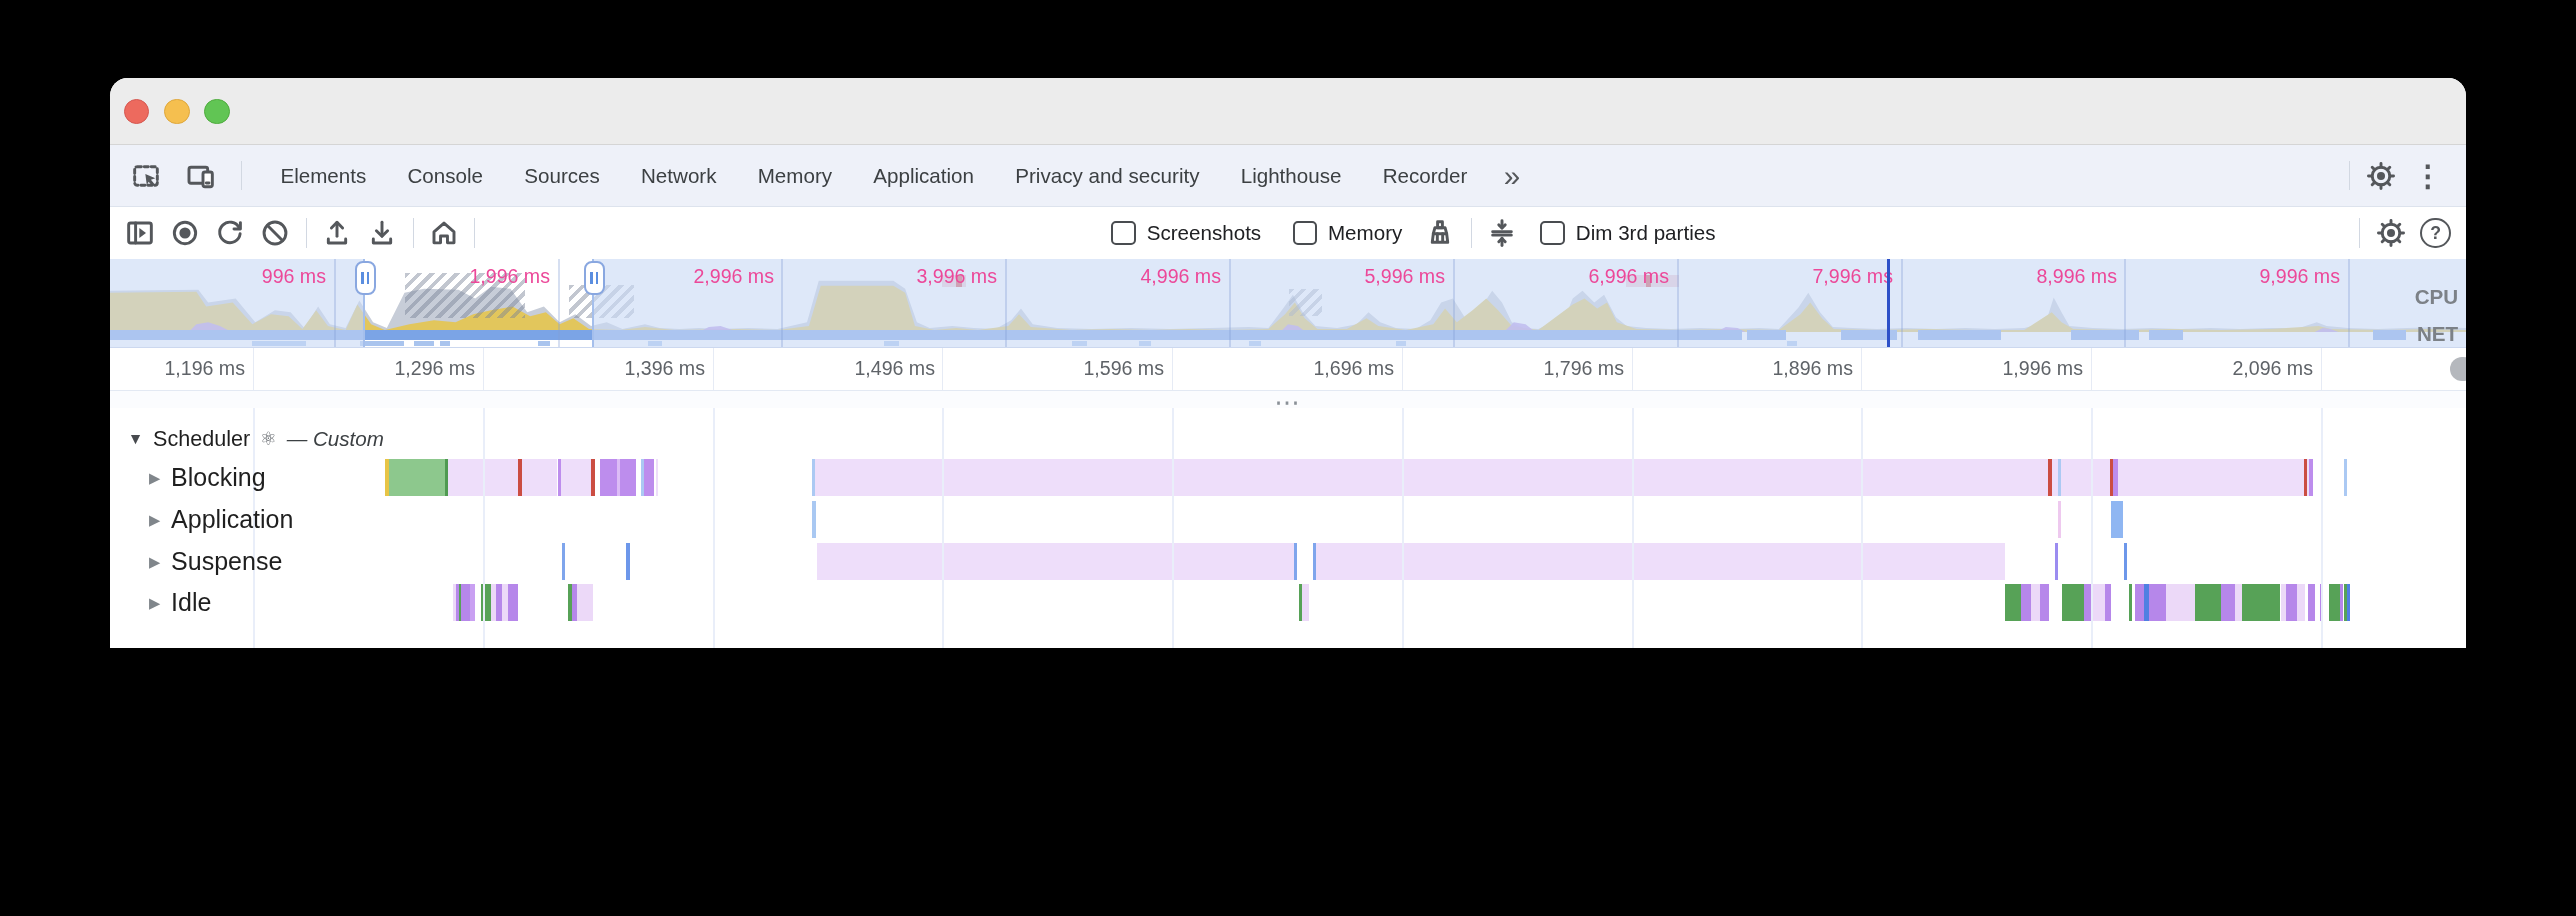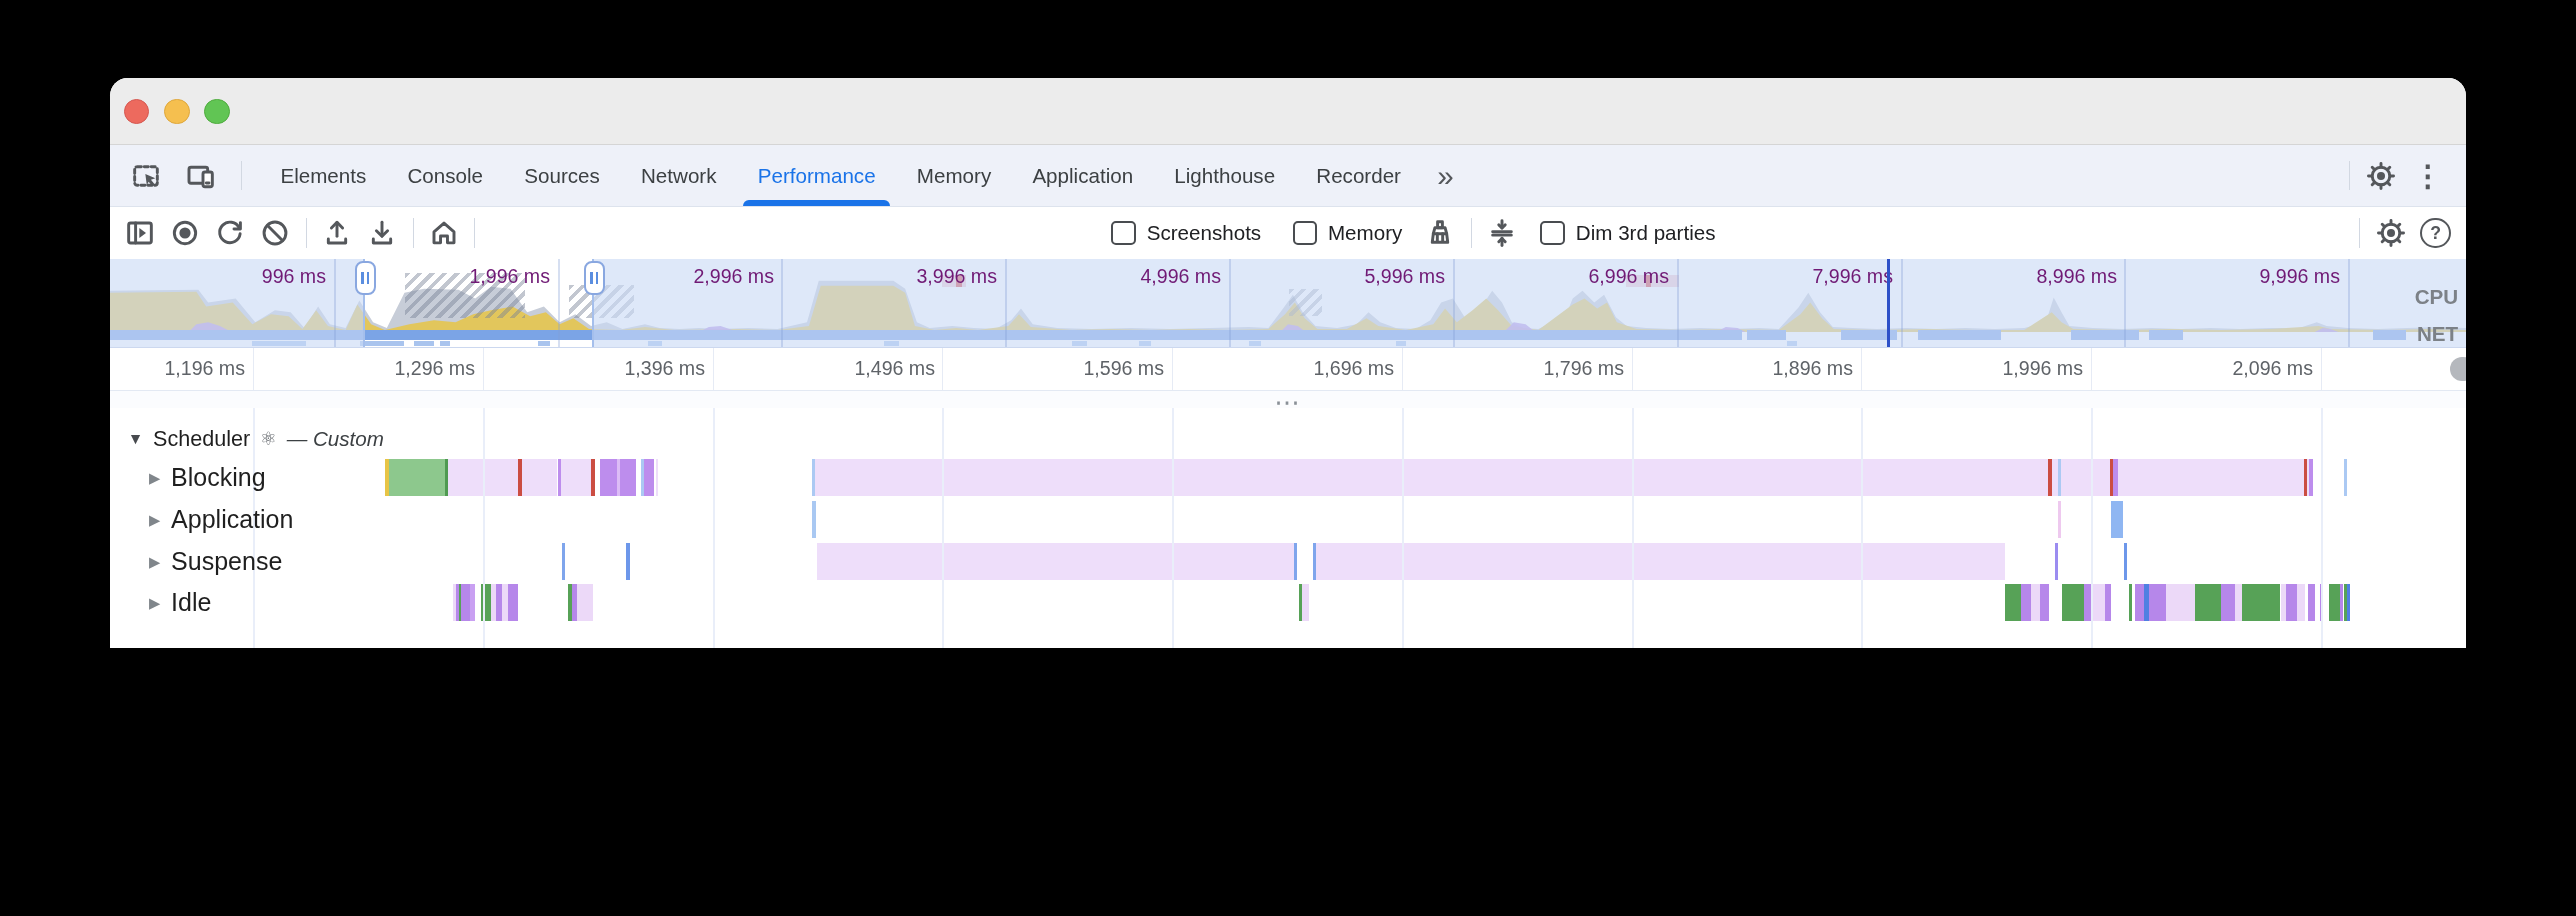--- a/index.html
+++ b/index.html
@@ -29,21 +29,21 @@
   .toolbar{height:52px;background:#fff;display:flex;align-items:center;padding:0 7.9px;}
   .tbtn{width:45px;height:45px;display:flex;align-items:center;justify-content:center;flex:0 0 auto;}
   svg.ic{width:32px;height:32px;stroke:#54575b;fill:none;stroke-width:2.2;stroke-linecap:round;stroke-linejoin:round;}
   .check{display:flex;align-items:flex-end;margin:0 15.7px;flex:0 0 auto;}
   .checkbox{width:20.6px;height:20.6px;border:2.4px solid #494c50;border-radius:4.9px;margin-right:10.8px;background:#fff;}
   .check .lbl{font-size:20.6px;color:#202124;white-space:nowrap;}
   
   .overview{position:relative;height:88px;background:#fff;overflow:hidden;border-bottom:1px solid #ccd8ef;}
   .ov-overlay{position:absolute;top:0;height:88px;background:rgba(201,218,245,.62);z-index:6;}
   .ov-grid{position:absolute;top:0;height:88px;width:2px;background:rgba(130,158,212,.33);z-index:7;}
-  .ov-label{position:absolute;top:5.9px;font-size:19.6px;color:#701a75;z-index:9;white-space:nowrap;}
+  .ov-label{position:absolute;top:5.9px;font-size:19.6px;color:#ec4899;z-index:9;white-space:nowrap;}
   .ov-handle{position:absolute;top:2px;width:16.7px;height:30px;background:#fff;border:2px solid #89a7e0;
              border-radius:7.9px;z-index:10;display:flex;align-items:center;justify-content:center;gap:2.9px;}
   .ov-handle i{display:block;width:2.5px;height:12.8px;background:#5b8ee0;}
   .ov-edge{position:absolute;top:0;height:88px;width:2px;background:#a5bfec;z-index:8;}
   .playhead{position:absolute;top:0;height:88px;width:2.9px;background:#2d50c8;z-index:11;}
   .cpu-net-lbl{position:absolute;right:7.9px;font-size:20.6px;font-weight:bold;color:#7c8187;z-index:12;}
   .netbar{position:absolute;top:71px;height:9.8px;background:#7ba4e6;z-index:3;}
   .netsub{position:absolute;top:82px;height:4.9px;background:#a9c4ee;z-index:3;}
   .longtask{position:absolute;top:15.7px;height:12.8px;background:#f2cbd1;z-index:4;}
   .longtask i{position:absolute;top:0;height:12.8px;background:#d4484e;}
@@ -99,23 +99,23 @@
               <rect x="13.5" y="9" width="7" height="11" rx="1.5" fill="#fff"></rect>
               <path d="M16 17.2 h2"></path>
             </svg>
         </span>
         <span class="vdiv"></span>
       </div>
       <div class="tab">Elements</div>
       <div class="tab">Console</div>
       <div class="tab">Sources</div>
       <div class="tab">Network</div>
-      <div class="tab selected">Performance</div>
       <div class="tab">Memory</div>
       <div class="tab">Application</div>
+      <div class="tab">Privacy and security</div>
       <div class="tab">Lighthouse</div>
       <div class="tab">Recorder</div>
       <div class="moretabs">»</div>
       <div class="rightctl">
         <span class="vdiv"></span>
         <span class="tbtn">
           <svg class="ic" viewBox="0 0 24 24" stroke-width="2.6">
               <circle cx="12" cy="12" r="6.6"></circle>
               <circle cx="12" cy="12" r="3" fill="#54575b" stroke="none"></circle>
               <path d="M12 2.6 V5.2 M12 18.8 V21.4 M2.6 12 H5.2 M18.8 12 H21.4 M5.4 5.4 L7.2 7.2 M16.8 16.8 L18.6 18.6 M5.4 18.6 L7.2 16.8 M16.8 7.2 L18.6 5.4"></path>

